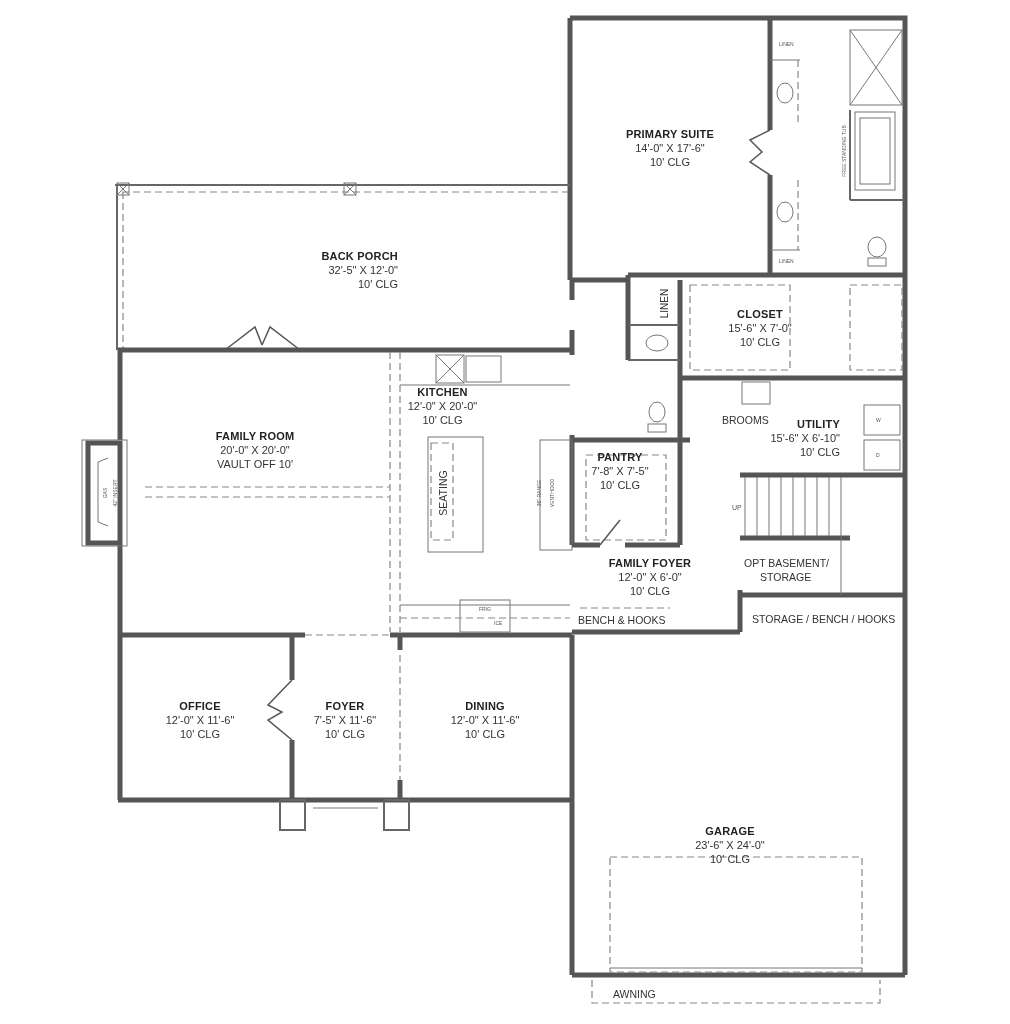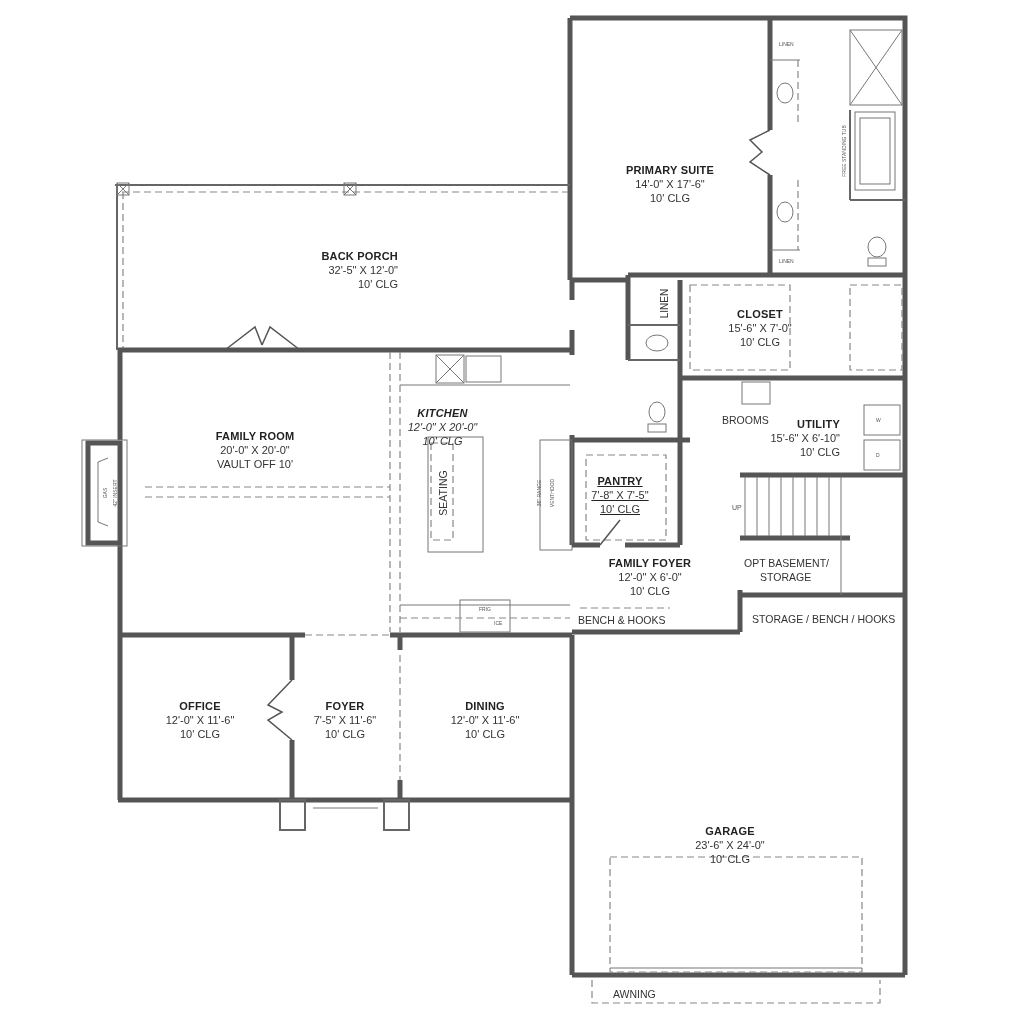--- a/index.html
+++ b/index.html
@@ -158,51 +158,51 @@
     <line class="dash" x1="580" y1="608" x2="670" y2="608"></line>
   </g>
 
   <g>
     <rect class="dash" x="610" y="857" width="252" height="115"></rect>
     <line class="fine" x1="610" y1="968" x2="862" y2="968"></line>
     <path class="dash" d="M592 980 L592 1003 L880 1003 L880 980"></path>
   </g>
 </svg>
 
-<div class="room-label" style="left:610px;top:128px;width:120px;margin-top:36px;">
+<div class="room-label" style="left:610px;top:128px;width:120px;">
   <div class="name">PRIMARY SUITE</div>
   <div class="dim">14'-0" X 17'-6"</div>
   <div class="clg">10' CLG</div>
 </div>
 <div class="room-label" style="left:278px;top:250px;width:120px;text-align:right;">
   <div class="name">BACK PORCH</div>
   <div class="dim">32'-5" X 12'-0"</div>
   <div class="clg">10' CLG</div>
 </div>
 <div class="room-label" style="left:700px;top:308px;width:120px;">
   <div class="name">CLOSET</div>
   <div class="dim">15'-6" X 7'-0"</div>
   <div class="clg">10' CLG</div>
 </div>
-<div class="room-label" style="left:400px;top:407px;width:85px;font-style:italic;">
+<div class="room-label" style="left:400px;top:386px;width:85px;">
   <div class="name">KITCHEN</div>
   <div class="dim">12'-0" X 20'-0"</div>
   <div class="clg">10' CLG</div>
 </div>
 <div class="room-label" style="left:195px;top:430px;width:120px;">
   <div class="name">FAMILY ROOM</div>
   <div class="dim">20'-0" X 20'-0"</div>
   <div class="clg">VAULT OFF 10'</div>
 </div>
 <div class="room-label" style="left:730px;top:418px;width:110px;text-align:right;">
   <div class="name">UTILITY</div>
   <div class="dim">15'-6" X 6'-10"</div>
   <div class="clg">10' CLG</div>
 </div>
-<div class="room-label" style="left:580px;top:475px;width:80px;text-decoration:underline;">
+<div class="room-label" style="left:580px;top:451px;width:80px;">
   <div class="name">PANTRY</div>
   <div class="dim">7'-8" X 7'-5"</div>
   <div class="clg">10' CLG</div>
 </div>
 <div class="room-label" style="left:600px;top:557px;width:100px;">
   <div class="name">FAMILY FOYER</div>
   <div class="dim">12'-0" X 6'-0"</div>
   <div class="clg">10' CLG</div>
 </div>
 <div class="room-label" style="left:155px;top:700px;width:90px;">

